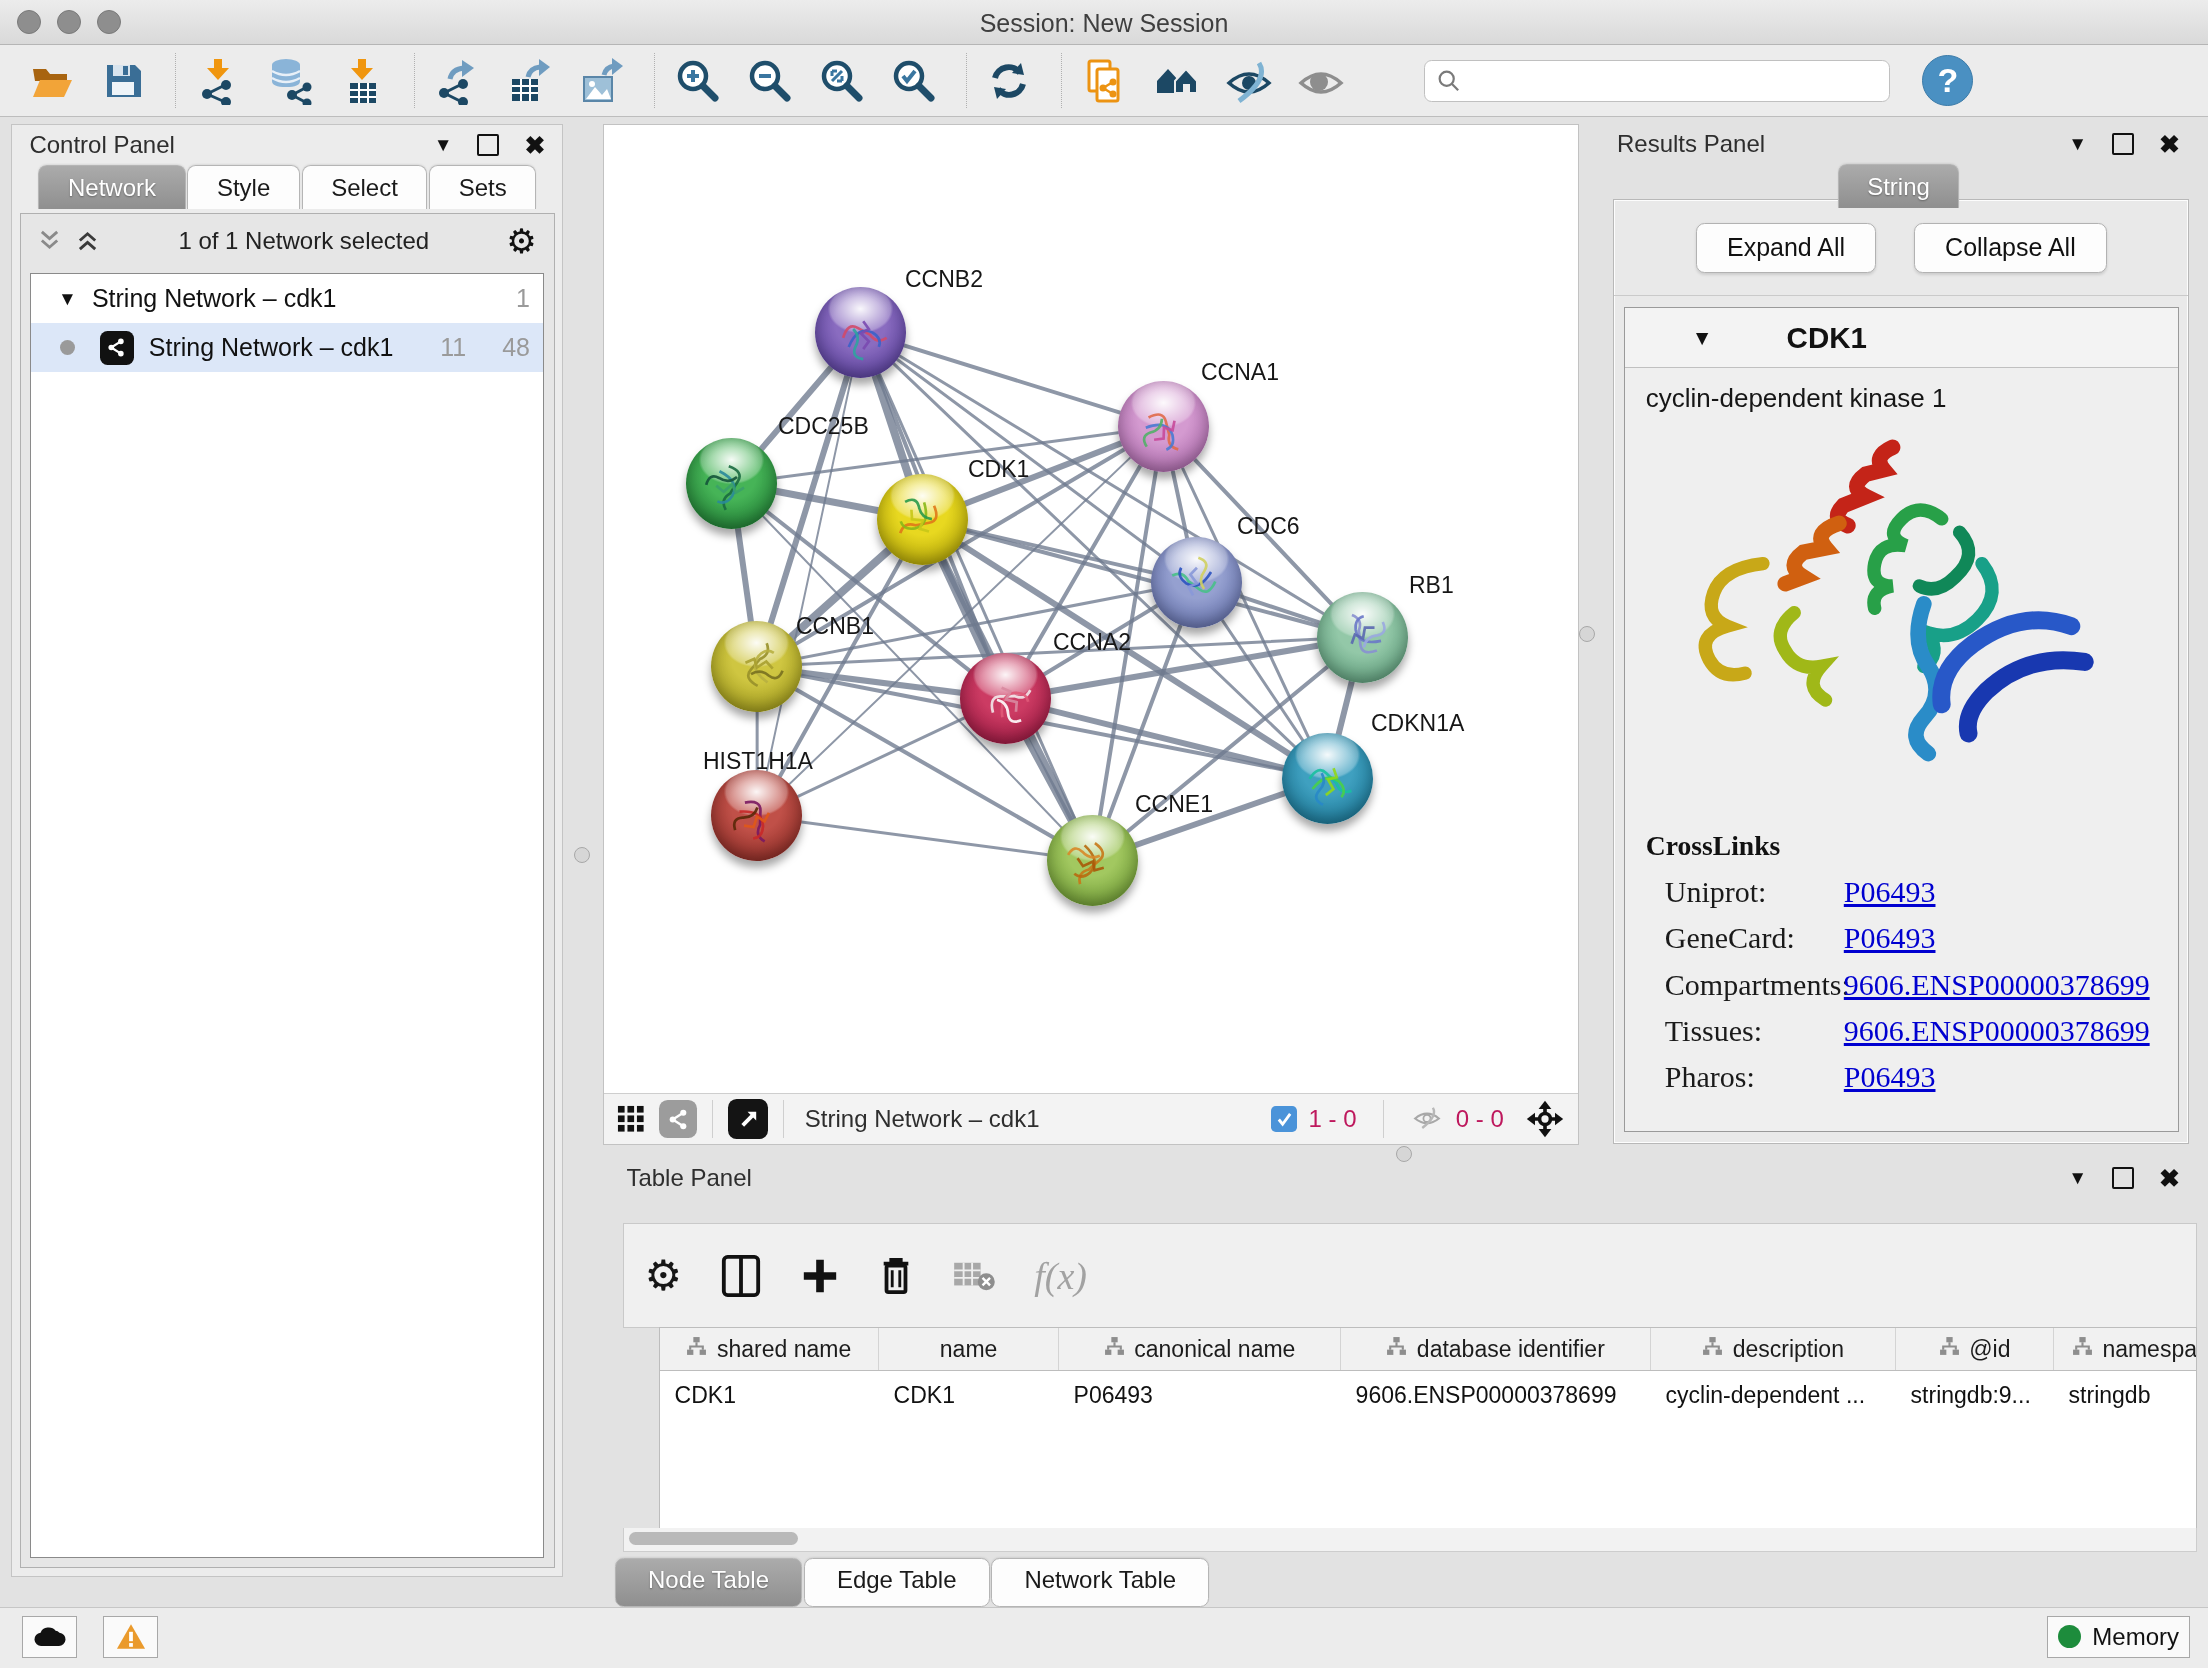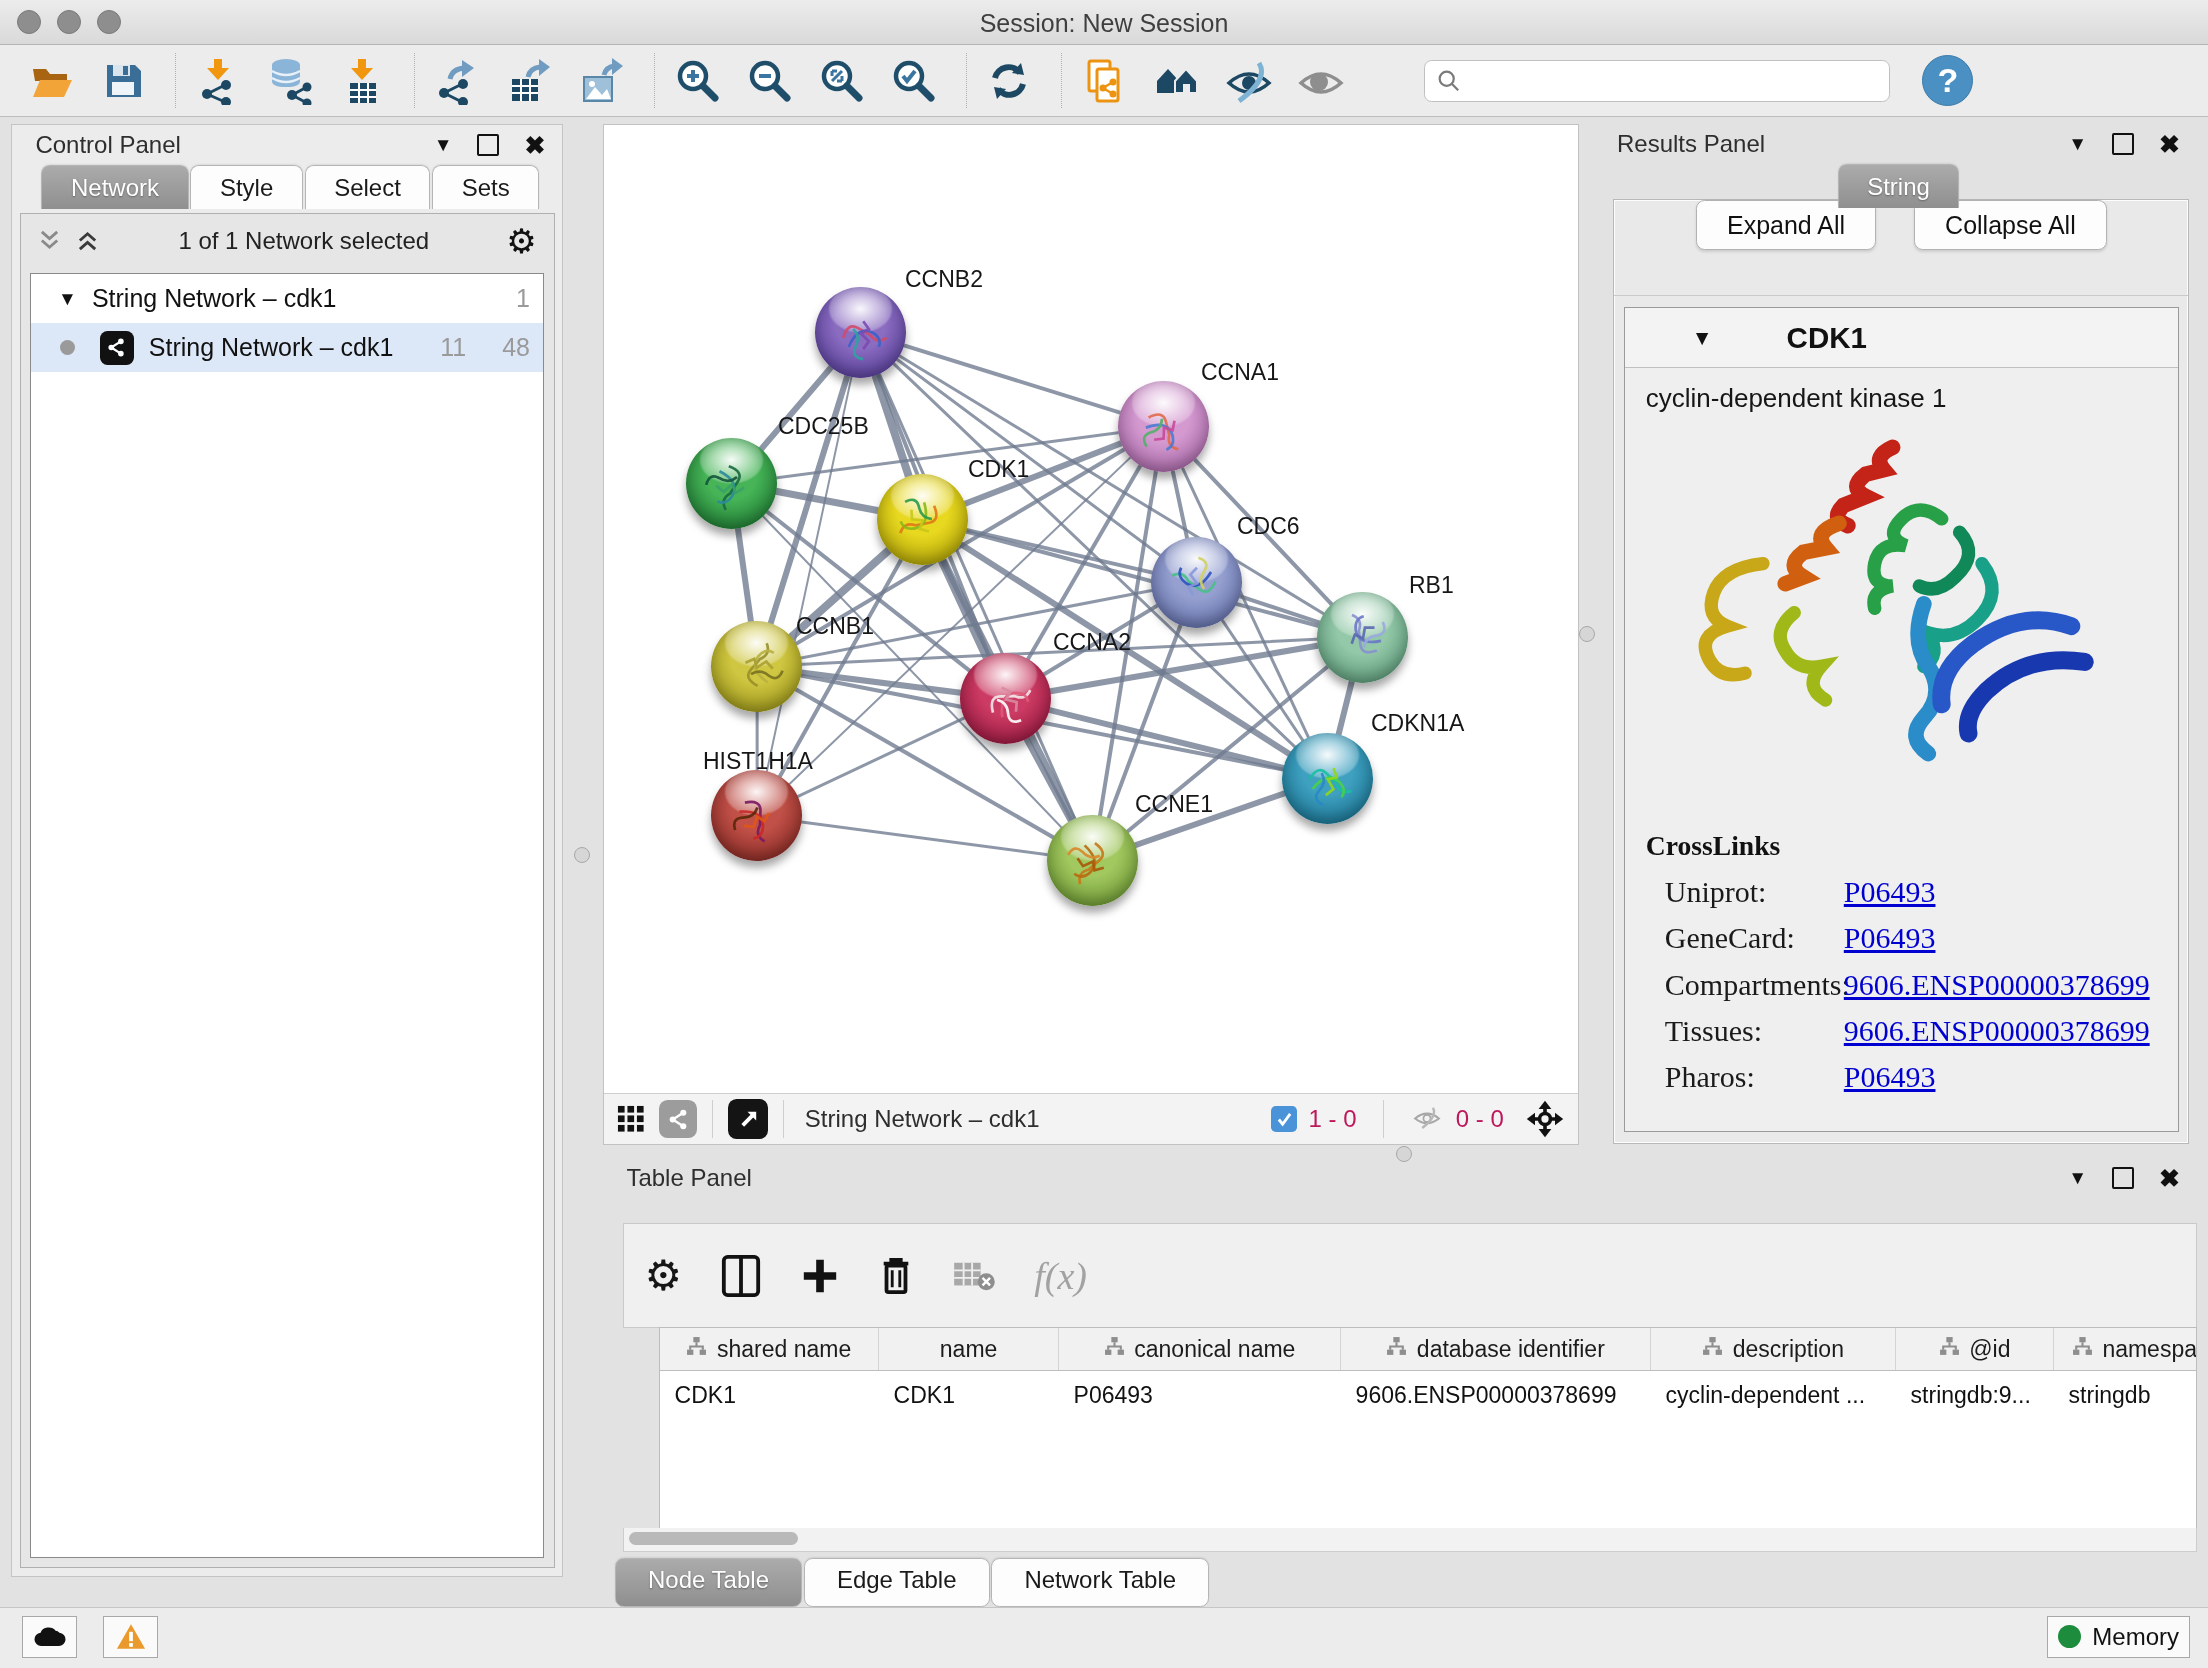--- a/index.html
+++ b/index.html
@@ -30,21 +30,21 @@
   .panel-icons{margin-left:auto;display:flex;align-items:center;gap:25px;}
   .pi-collapse{font-size:19px;color:#111;}
   .pi-float{width:18px;height:18px;border:2.9px solid #111;border-radius:1.9px;}
   .pi-close{font-size:25px;color:#111;font-weight:bold;line-height:1;}
   .tabrow{display:flex;justify-content:center;gap:1.9px;position:relative;z-index:2;}
   .tab{background:#fdfdfd;border:1px solid #b5b5b5;border-bottom:none;border-radius:8.6px 8.6px 0 0;
     font-size:24px;color:#1a1a1a;padding:7.6px 28.5px;box-shadow:0 -1px 1.9px rgba(0,0,0,.08);}
   .tab.active{background:linear-gradient(#ababab,#8f8f8f);color:#fff;text-shadow:0 1px 1.9px rgba(0,0,0,.35);}
   
   .control-panel{position:absolute;left:11.4px;top:124px;width:552px;height:1453px;
-    background:#ececec;border:1px solid #c4c4c4;box-sizing:border-box;padding-left:6px;}
+    background:#ececec;border:1px solid #c4c4c4;box-sizing:border-box;}
   .cp-inner{position:absolute;left:7.6px;right:7.6px;top:88px;bottom:7.6px;background:#e6e6e6;
     border:1px solid #b0b0b0;}
   .cp-subhead{height:53px;display:flex;align-items:center;padding:0 17px;}
   .cp-subtext{flex:1;text-align:center;font-size:24px;color:#222;}
   .cp-gear{font-size:34px;color:#111;line-height:1;}
   .netlist{position:absolute;left:9.5px;right:9.5px;top:59px;bottom:9.5px;background:#fff;
     border:1px solid #8a8a8a;}
   .nl-row{height:49px;display:flex;align-items:center;font-size:25px;color:#111;padding:0 13.3px;}
   .nl-row.sel{background:#dce7f8;}
   .nl-tri{font-size:19px;margin:0 15px 0 13.3px;color:#111;}
@@ -68,21 +68,21 @@
   .nb-sep{width:0;height:38px;border-left:1px solid #cfcfcf;margin:0 15px;}
   .nb-title{font-size:24px;color:#2e2e2e;margin-left:5.7px;}
   .nb-right{margin-left:auto;display:flex;align-items:center;gap:11.4px;}
   .nb-count{font-size:24px;color:#be185d;}
   .nb-check{width:26px;height:26px;border-radius:4.8px;background:#4a93d9;display:flex;align-items:center;justify-content:center;}
   .nb-btn{display:flex;align-items:center;justify-content:center;}
   
   .results-panel{position:absolute;left:1600px;top:124px;width:597px;height:1020px;}
   .rp-box{position:absolute;left:13.3px;right:7.6px;top:75px;bottom:0;background:#e9e9e9;
     border:1px solid #b8b8b8;box-shadow:inset 0 0 0 1px #fdfdfd;}
-  .rp-btnrow{height:95px;display:flex;align-items:flex-start;justify-content:center;gap:38px;
+  .rp-btnrow{height:95px;display:flex;align-items:center;justify-content:center;gap:38px;
     border-bottom:1px solid #cacaca;}
   .rp-btn{background:#fdfdfd;border:1px solid #b2b2b2;border-radius:8.6px;font-size:25px;color:#111;
     padding:9.5px 30px;box-shadow:0 1.9px 2.9px rgba(0,0,0,.12);}
   .rp-section{position:absolute;left:9.5px;right:9.5px;top:107px;bottom:11.4px;border:1px solid #9a9a9a;
     background:#efefef;}
   .rp-sechead{height:59px;display:flex;align-items:center;border-bottom:1px solid #c0c0c0;background:#f3f3f3;}
   .rp-tri{font-size:21px;margin-left:67px;color:#111;}
   .rp-gene{font-size:29.5px;font-weight:bold;color:#111;margin-left:74px;}
   .rp-desc{font-size:26px;color:#161616;padding:15px 0 0 21px;}
   .protein{display:block;margin:11.4px auto 0 auto;}

